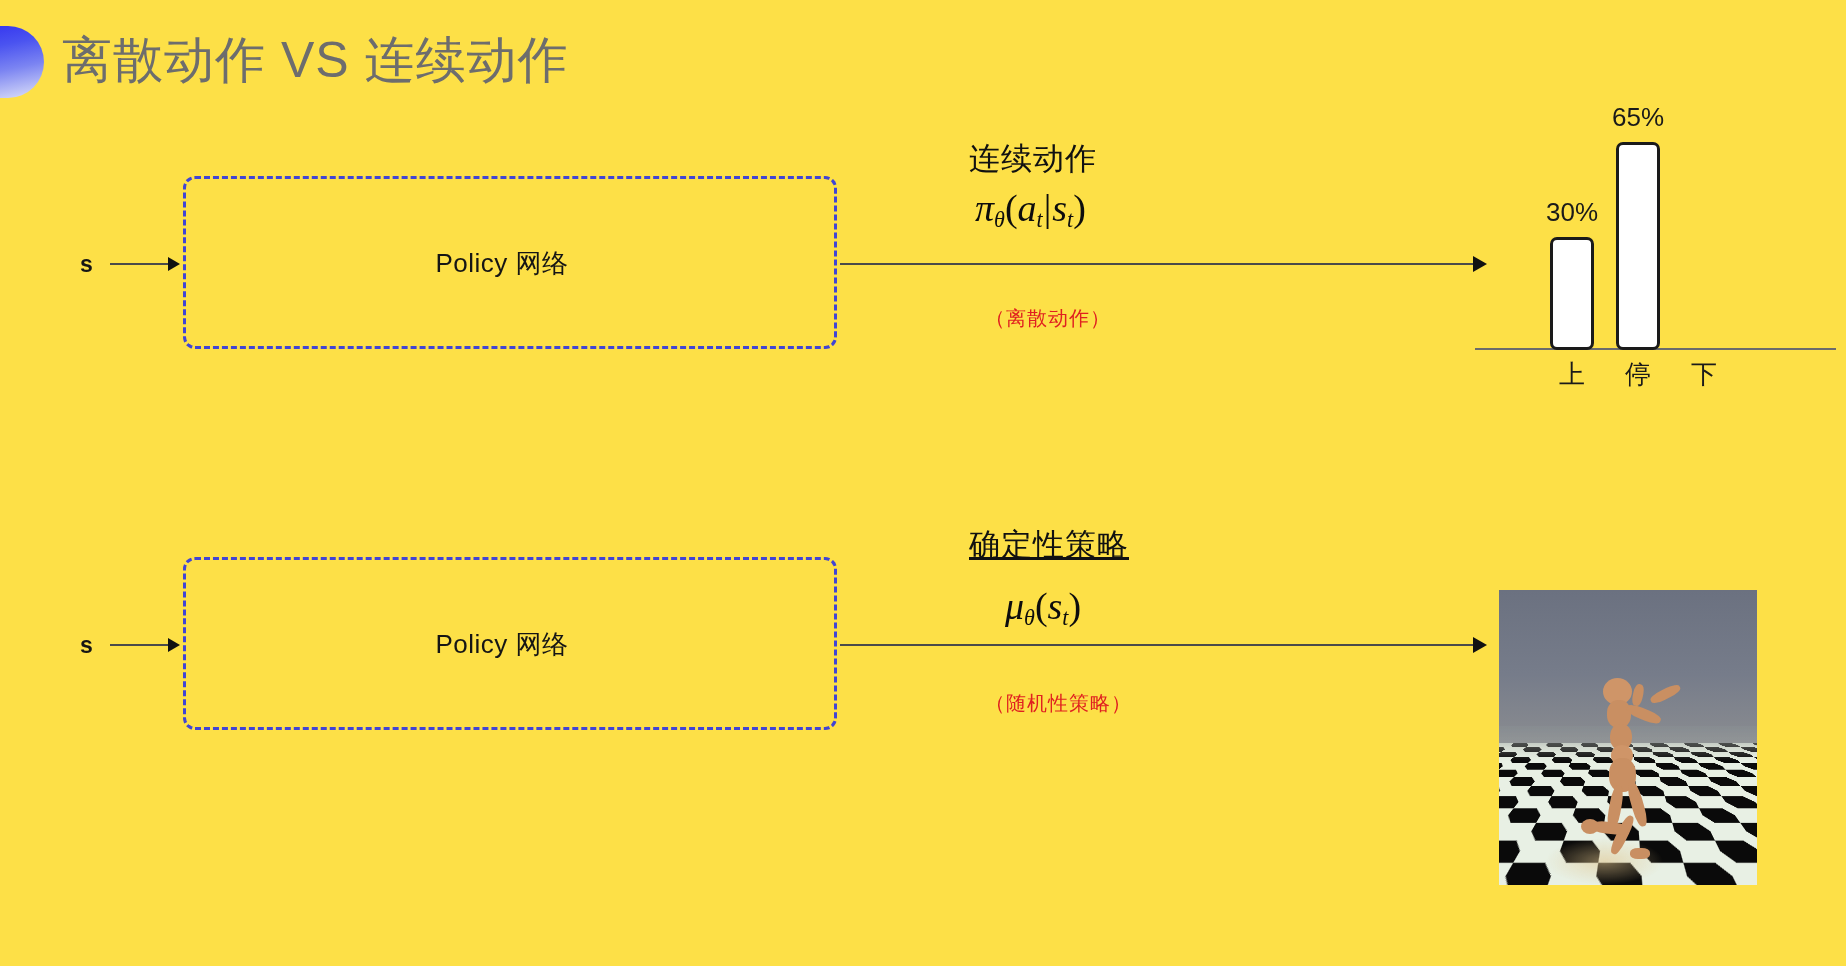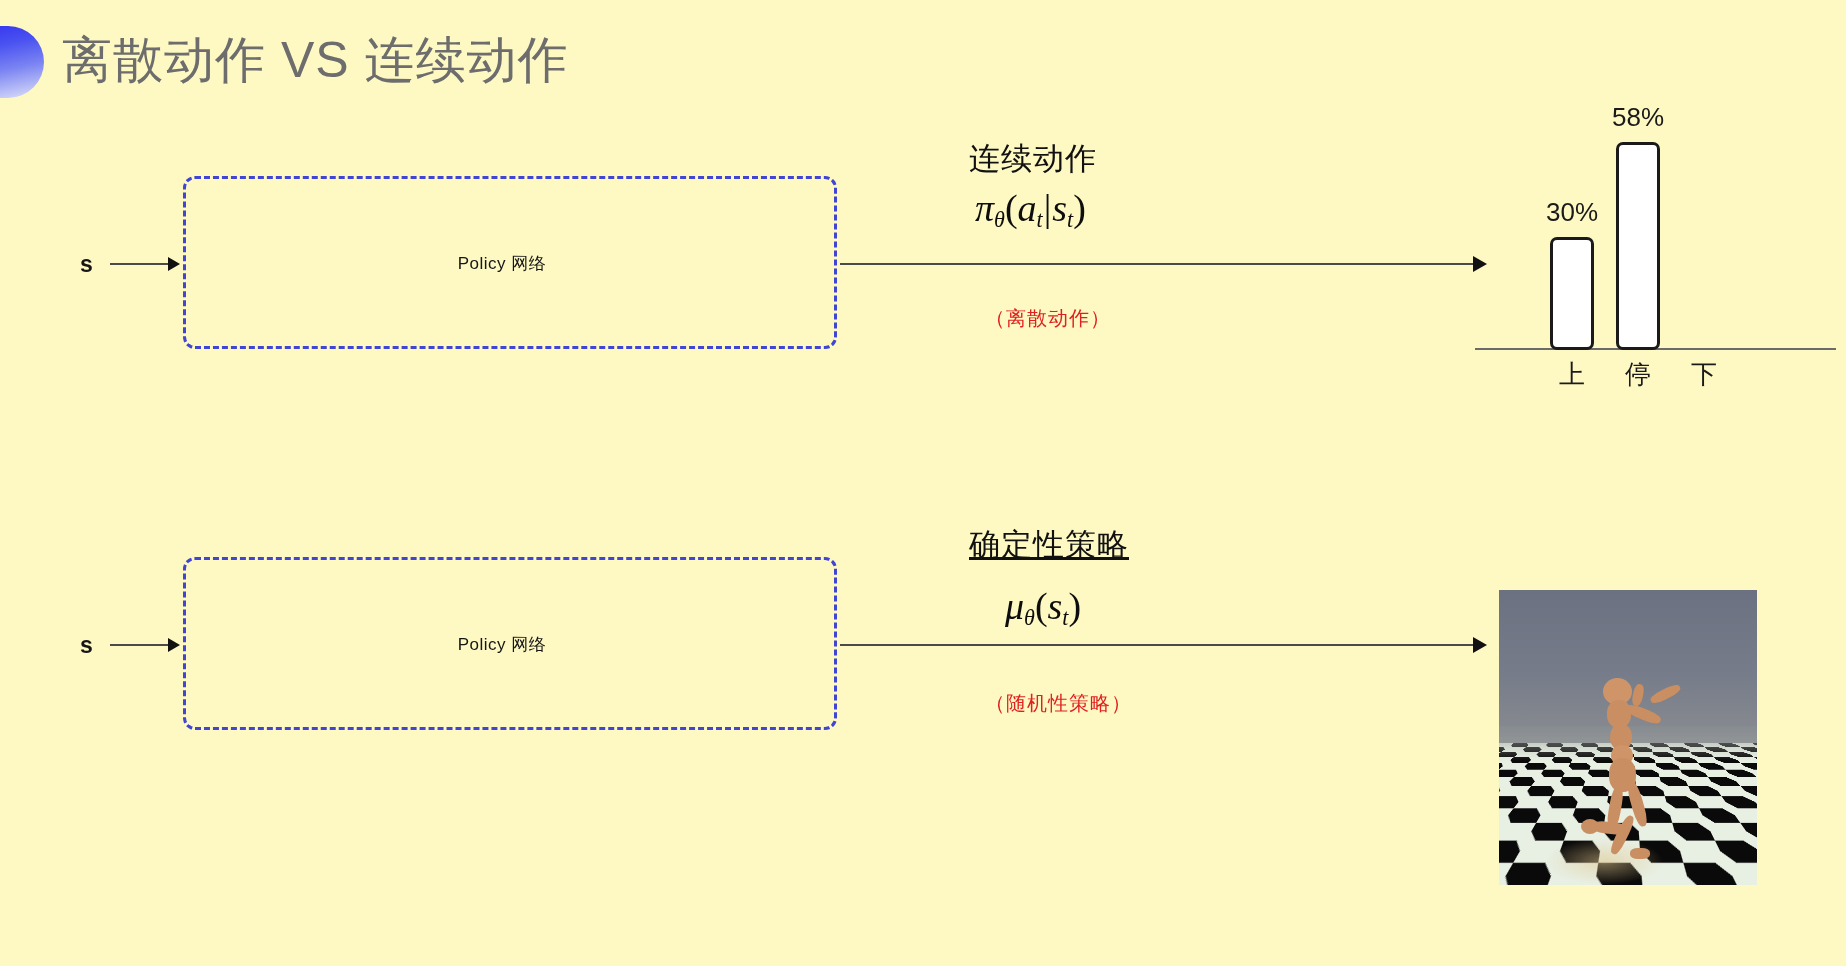--- a/index.html
+++ b/index.html
@@ -13,21 +13,21 @@
     position: relative;
     overflow: hidden;
     font-family: "Liberation Sans", "DejaVu Sans", sans-serif;
     color: #1a1a1a;
   }
 
   
   #slide {
     position: absolute;
     inset: 0;
-    background: #fef9c3;
+    background: #fde047;
   }
 
   
   #title-decor {
     position: absolute;
     left: -22px;
     top: 26px;
     width: 66px;
     height: 72px;
     border-radius: 0 40px 40px 0;
@@ -60,21 +60,21 @@
     background: transparent;
     box-sizing: border-box;
   }
   .policy-box-label {
     position: absolute;
     left: 0;
     right: 16px;
     top: 50%;
     transform: translateY(-50%);
     text-align: center;
-    font-size: 17px;
+    font-size: 26px;
     color: #151515;
     letter-spacing: 0.5px;
   }
 
   
   .arrow {
     position: absolute;
     height: 2px;
     background: #4a4a4a;
   }
@@ -266,21 +266,21 @@
     <div id="chart-baseline"></div>
 
     <div class="bar-slot" style="left:80px; height:220px;">
       <div class="bar-rect" style="height:113px;"></div>
       <div class="bar-value" style="bottom:122px;">30%</div>
     </div>
     <div class="bar-cat" style="left:102px;">上</div>
 
     <div class="bar-slot" style="left:146px; height:260px;">
       <div class="bar-rect" style="height:208px;"></div>
-      <div class="bar-value" style="bottom:217px;">58%</div>
+      <div class="bar-value" style="bottom:217px;">65%</div>
     </div>
     <div class="bar-cat" style="left:168px;">停</div>
 
     <div class="bar-cat" style="left:234px;">下</div>
   </div>
 
   <div class="state-label" style="left:80px; top:632px;">s</div>
 
   <div class="arrow short" style="left:110px; top:644px; width:68px;"></div>
 

